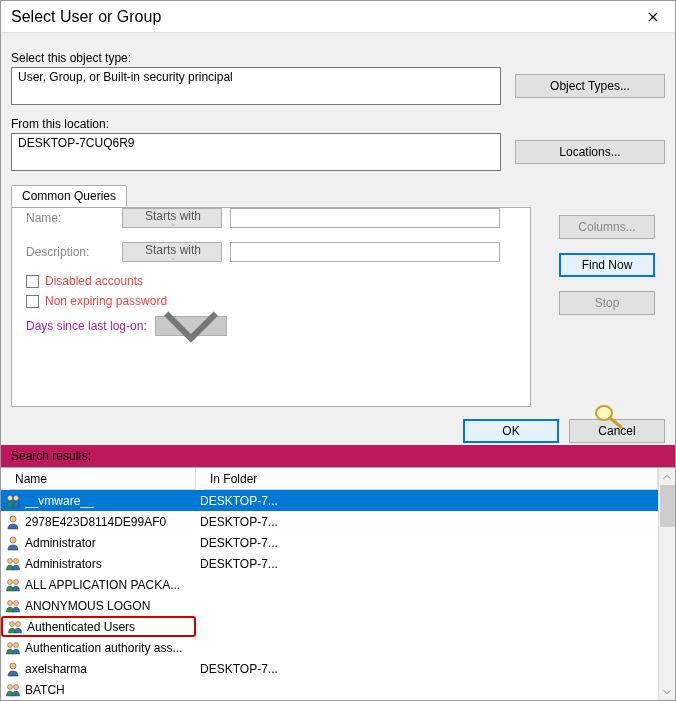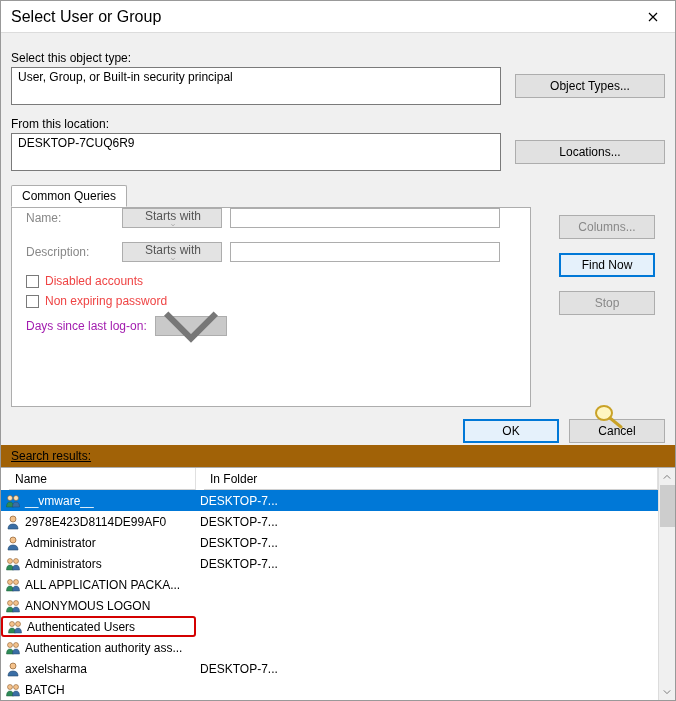--- a/index.html
+++ b/index.html
@@ -41,21 +41,21 @@
   .cq-input { height: 20px; border: 1px solid #adadad; background: #fff; }
   .checks { margin-top: 12px; }
   .check { display: flex; align-items: center; gap: 6px; margin: 6px 0; color: #ef4444; text-align: center; }
   .checkbox { width: 13px; height: 13px; border: 1px solid #7a7a7a; background: #fff; }
   .days-row { margin-top: 8px; display: flex; align-items: center; gap: 8px; color: #a21caf; }
   .days-combo { width: 72px; height: 20px; border: 1px solid #adadad; background: #c9c9c9; display: flex; align-items: center; justify-content: flex-end; padding: 0 4px; }
   .side-stack { position: absolute; left: 548px; top: 8px; display: flex; flex-direction: column; gap: 14px; align-items: flex-start; }
   .side-stack .spacer { height: 50px; }
   .search-icon { width: 32px; height: 26px; margin-top: 10px; align-self: center; }
   .okcancel { display: flex; justify-content: flex-end; gap: 10px; padding: 6px 10px 2px 10px; background: #f0f0f0; }
-  .results-label { padding: 4px 0 4px 10px; background: #a16207; text-decoration: underline; }
+  .results-label { padding: 4px 0 4px 10px; background: #be185d; }
   .results-wrap { flex: 1; display: flex; min-height: 0; border-top: 1px solid #adadad; }
   .results { flex: 1; overflow-y: hidden; position: relative; }
   .cols { display: grid; grid-template-columns: 195px 1fr; }
   .colhdr {
     height: 22px; background: #fff; border-right: 1px solid #e0e0e0;
     border-bottom: 1px solid #d0d0d0; display: flex; align-items: center; padding-left: 6px;
     font-weight: 400;
     margin-left: 8px;
   }
   .list { }

